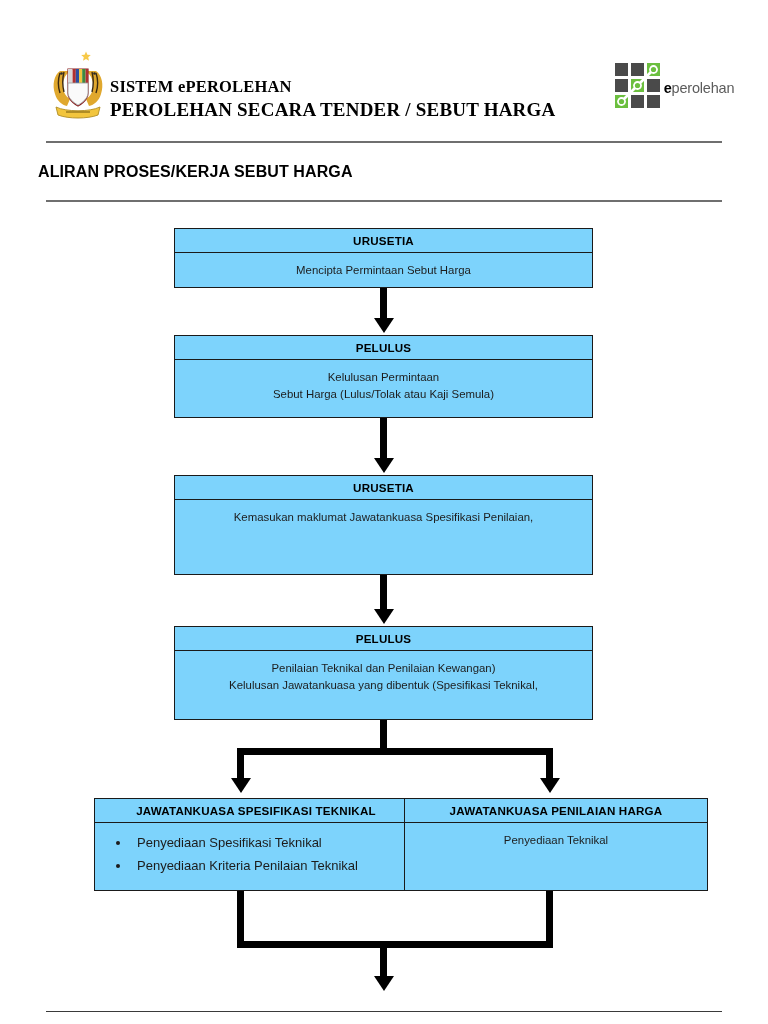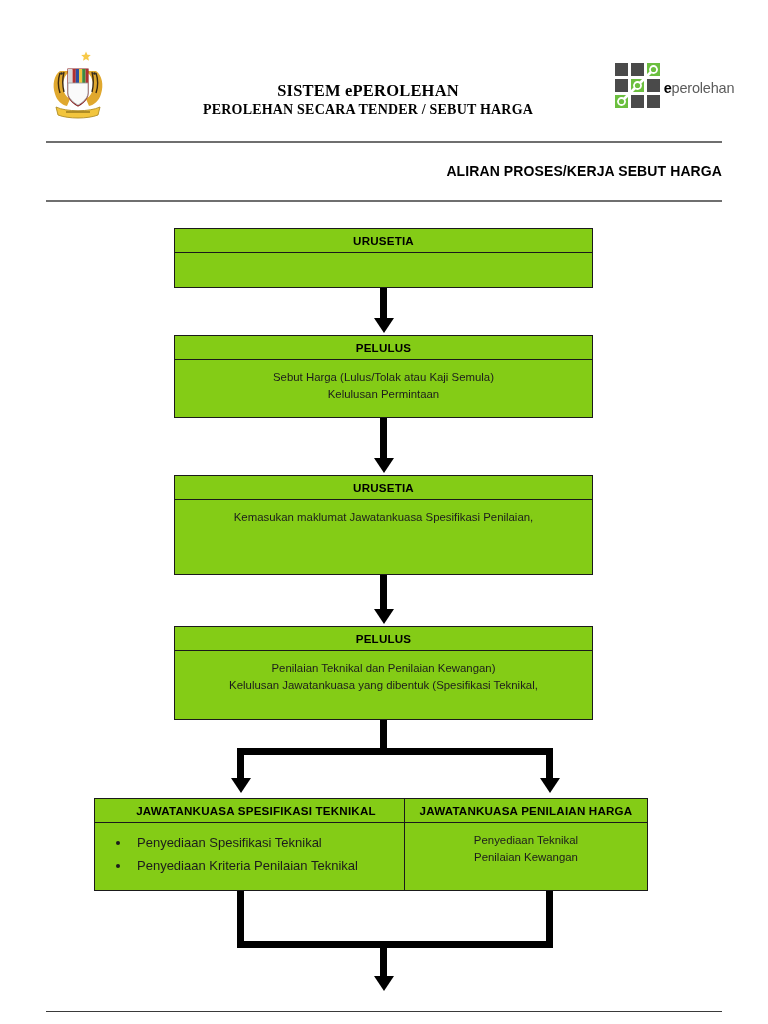--- a/index.html
+++ b/index.html
@@ -28,28 +28,28 @@
     justify-content: space-between;
   }
   .crest {
     width: 64px;
     height: 74px;
     flex: 0 0 64px;
     position: relative;
   }
   .header-titles {
     flex: 1 1 auto;
-    text-align: center;
+    text-align: left;
     font-family: "Liberation Serif", serif;
     font-weight: bold;
     line-height: 1.30;
     margin-top: 27px;
   }
   .title-line1 { font-size: 16.5px; letter-spacing: 0.2px; }
-  .title-line2 { font-size: 14px; letter-spacing: 0.2px; }
+  .title-line2 { font-size: 19px; letter-spacing: 0.2px; }
 
   .brand-logo {
     width: 96px;
     height: 74px;
     flex: 0 0 96px;
     display: flex;
     flex-direction: row;
     align-items: center;
     justify-content: center;
   }
@@ -76,34 +76,34 @@
     height: 0;
     border-top: 2px solid #6f6f6f;
   }
   .hrule.dark { border-top: 1.5px solid #3a3a3a; }
   #rule-top    { top: 141px; }
   #rule-mid    { top: 200px; }
   #rule-bottom { top: 1011px; }
 
   .section-title {
     position: absolute;
-    left: 46px;
+    left: 38px;
     top: 163px;
     width: 676px;
-    text-align: right;
-    font-size: 14px;
+    text-align: left;
+    font-size: 16px;
     font-weight: bold;
     letter-spacing: 0.1px;
   }
 
   
   .fbox {
     position: absolute;
     border: 1.6px solid #1a1a1a;
-    background: #84cc16;
+    background: #7dd3fc;
     box-sizing: border-box;
   }
   .fbox-head {
     border-bottom: 1.6px solid #1a1a1a;
     text-align: center;
     font-size: 11.6px;
     font-weight: bold;
     letter-spacing: 0.2px;
     padding: 5px 4px 5px 4px;
     box-sizing: border-box;
@@ -131,21 +131,21 @@
     font-size: 13px;
     line-height: 1.5;
   }
 
   
   #box-1 { left: 174px; top: 228px; width: 419px; height: 60px; }
   #box-2 { left: 174px; top: 335px; width: 419px; height: 83px; }
   #box-3 { left: 174px; top: 475px; width: 419px; height: 100px; }
   #box-4 { left: 174px; top: 626px; width: 419px; height: 94px; }
   #box-5 { left: 94px;  top: 798px; width: 324px; height: 93px; }
-  #box-6 { left: 404px; top: 798px; width: 244px; height: 93px; }
+  #box-6 { left: 404px; top: 798px; width: 304px; height: 93px; }
 
   
   .conn {
     position: absolute;
     background: #000000;
   }
   .arrowhead {
     position: absolute;
     width: 0;
     height: 0;
@@ -246,30 +246,33 @@
     <div class="brand-word"><span class="lead">e</span><span>perolehan</span></div>
   </div>
 </div>
 
 <div class="hrule" id="rule-top"></div>
 <div class="section-title">ALIRAN PROSES/KERJA SEBUT HARGA</div>
 <div class="hrule" id="rule-mid"></div>
 
 <div class="fbox" id="box-1">
   <div class="fbox-head">URUSETIA</div>
+  <div class="fbox-body">
+    <div>Mencipta Permintaan Sebut Harga</div>
+  </div>
 </div>
 
 <div class="conn" id="stem-1"></div>
 <div class="arrowhead" id="head-1"></div>
 
 <div class="fbox" id="box-2">
   <div class="fbox-head">PELULUS</div>
   <div class="fbox-body">
+    <div>Kelulusan Permintaan</div>
     <div>Sebut Harga (Lulus/Tolak atau Kaji Semula)</div>
-    <div>Kelulusan Permintaan</div>
   </div>
 </div>
 
 <div class="conn" id="stem-2"></div>
 <div class="arrowhead" id="head-2"></div>
 
 <div class="fbox" id="box-3">
   <div class="fbox-head">URUSETIA</div>
   <div class="fbox-body">
     <div>Kemasukan maklumat Jawatankuasa Spesifikasi Penilaian,</div>
@@ -301,21 +304,20 @@
       <li>Penyediaan Spesifikasi Teknikal</li>
       <li>Penyediaan Kriteria Penilaian Teknikal</li>
     </ul>
   </div>
 </div>
 
 <div class="fbox" id="box-6">
   <div class="fbox-head">JAWATANKUASA PENILAIAN HARGA</div>
   <div class="fbox-body">
     <div>Penyediaan Teknikal</div>
-    <div>Penilaian Kewangan</div>
   </div>
 </div>
 
 <div class="conn" id="merge-left-stem"></div>
 <div class="conn" id="merge-right-stem"></div>
 <div class="conn" id="merge-bar"></div>
 <div class="conn" id="merge-out-stem"></div>
 <div class="arrowhead" id="head-merge"></div>
 
 <div class="hrule dark" id="rule-bottom"></div>

